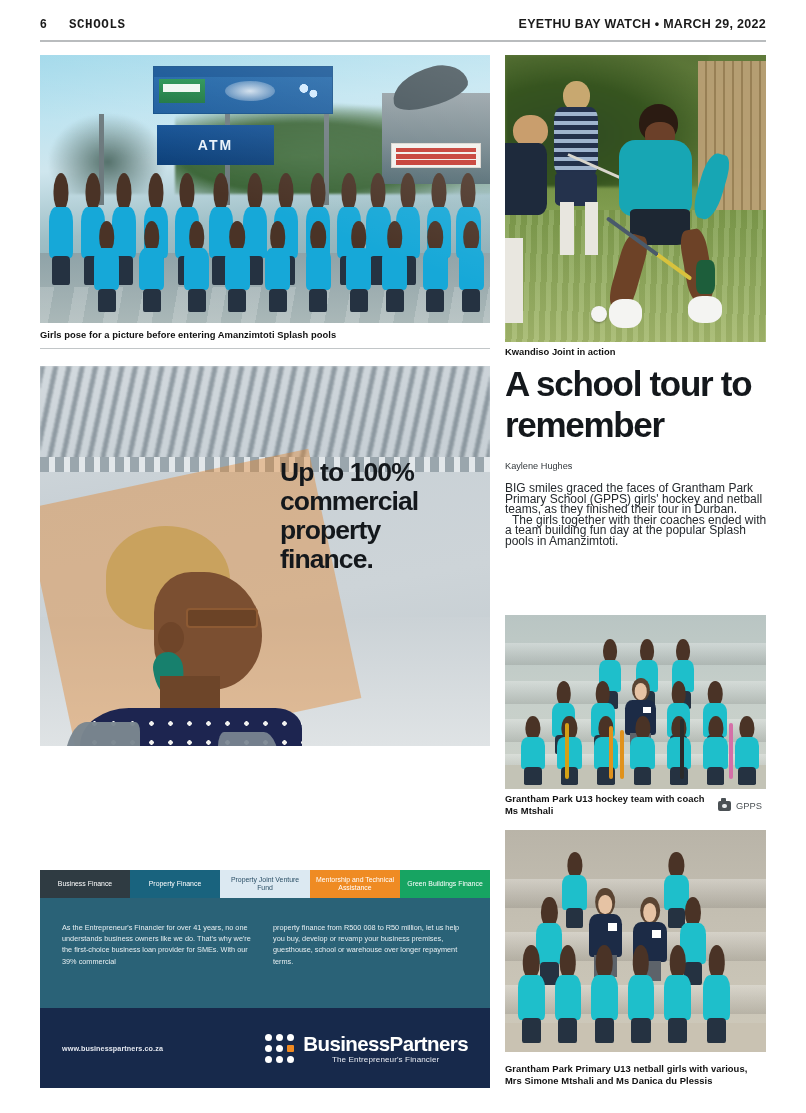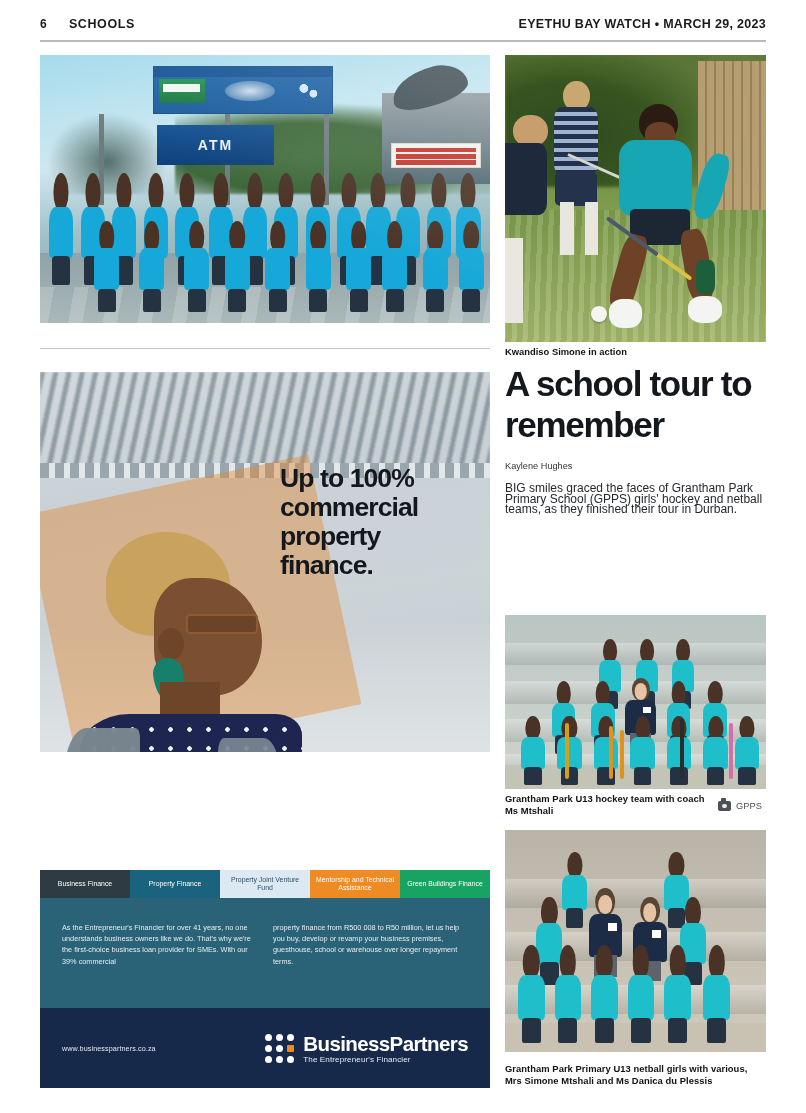--- a/index.html
+++ b/index.html
@@ -11,21 +11,21 @@
   }
   .page { position: relative; width: 806px; height: 1113px; background:#fff; }
 
   
   .masthead {
     position:absolute; left:40px; top:10px; width:726px; height:28px;
     display:flex; align-items:center; justify-content:space-between;
   }
   .mast-left { display:flex; align-items:baseline; gap:22px; }
   .mast-pagenum { font-size:12px; font-weight:bold; color:#1a1a1a; letter-spacing:.2px;}
-  .mast-section { font-size:12.5px; font-weight:bold; color:#1a1a1a; letter-spacing:.6px; }
+  .mast-section { font-size:12.5px; font-weight:bold; color:#1a1a1a; letter-spacing:.6px;font-family:Liberation Mono, monospace; }
   .mast-right { font-size:12.5px; font-weight:bold; color:#1a1a1a; letter-spacing:.3px; }
   .mast-rule {
     position:absolute; left:40px; top:40px; width:726px; height:2px; background:#b9bcbe;
   }
 
   
   .photo { position:absolute; overflow:hidden; background:#cfd6d9; }
   .caption {
     position:absolute; font-size:9.4px; font-weight:bold; color:#111;
     line-height:11.6px; letter-spacing:.05px;
@@ -139,21 +139,21 @@
   .p2-stick{ position:absolute; left:39%; top:56%; width:40%; height:4px;
     background:linear-gradient(90deg,#4a5a6b 0 60%, #d8c23d 60% 100%);
     transform:rotate(36deg); transform-origin:left center; border-radius:2px;}
   .p2-stick2{position:absolute; left:24%; top:34%; width:26%; height:3px;
     background:#d9d6cc; transform:rotate(24deg); transform-origin:left center;}
   .p2-ball{ position:absolute; left:33%; bottom:7%; width:16px; height:16px;
     background:#f4f4f2; border-radius:50%; box-shadow:0 1px 2px rgba(0,0,0,.3);}
 
   
   #ad { position:absolute; left:40px; top:358px; width:450px; height:730px; overflow:hidden; }
-  .ad-photo { position:absolute; left:0; top:14px; width:100%; height:380px; overflow:hidden;
+  .ad-photo { position:absolute; left:0; top:8px; width:100%; height:380px; overflow:hidden;
     background:linear-gradient(170deg,#d7dde1 0%, #c9d1d6 30%, #cdd4d8 60%, #bfc8cd 100%);padding-left:32px; }
   .ad-ceiling{ position:absolute; left:0; top:0; width:100%; height:26%;
     background:repeating-linear-gradient(102deg, rgba(90,105,115,.55) 0 5px, rgba(200,210,216,.25) 5px 13px);
     filter:blur(.8px);}
   .ad-beam { position:absolute; left:0; top:24%; width:100%; height:4%;
     background:repeating-linear-gradient(90deg,#9aa6ad 0 9px, #e2e7ea 9px 15px); filter:blur(.6px);}
   .ad-floor{ position:absolute; left:0; bottom:0; width:100%; height:34%;
     background:linear-gradient(180deg,#cbd2d6,#dfe3e5);}
   .ad-diamond{ position:absolute; left:8px; top:110px; width:290px; height:255px;
     background:rgba(226,133,45,.42); transform:rotate(-12deg); }
@@ -199,29 +199,29 @@
   .tab-lblue{ background:#dce9f2; color:#2b4f66; }
   .tab-orange{background:#ef8b23; color:#ffffff; }
   .tab-green{ background:#17a462; color:#ffffff; }
 
   .ad-body { position:absolute; left:0; top:540px; width:100%; height:110px;
     background:#2a6277; display:flex; gap:16px; padding:24px 22px 0 22px;}
   .ad-col  { flex:1; font-size:7.3px; line-height:11.2px; color:#e6eef1; }
   .ad-foot { position:absolute; left:0; top:650px; width:100%; height:80px;
     background:#17294b; display:flex; align-items:center; justify-content:space-between;
     padding:0 22px;}
-  .ad-url  { font-size:7.2px; color:#e3e7ef; letter-spacing:.1px; }
+  .ad-url  { font-size:7.2px; color:#e3e7ef; letter-spacing:.1px;font-weight:bold; }
   .ad-logo { display:flex; align-items:center; gap:9px; }
   .logo-dots{ display:grid; grid-template-columns:repeat(3,7px); grid-template-rows:repeat(3,7px);
     gap:4px; }
   .logo-dots span{ width:7px; height:7px; background:#ffffff; border-radius:50%; }
   .logo-dots span.sq{ background:#f18a21; border-radius:1px; }
   .logo-text{ display:flex; flex-direction:column; }
   .logo-name{ font-size:20.5px; font-weight:bold; color:#ffffff; letter-spacing:-.6px; line-height:21px;}
-  .logo-tag { font-size:8.1px; color:#e8ebf2; letter-spacing:.1px; margin-top:1px;}
+  .logo-tag { font-size:8.1px; color:#e8ebf2; letter-spacing:.1px; margin-top:1px;text-align:center;}
   .cap2 { position:absolute; left:505px; top:346px; width:261px;
     font-size:9.4px; font-weight:bold; color:#111; }
   .headline { position:absolute; left:505px; top:363px; width:266px;
     font-size:35px; line-height:41px; font-weight:bold; color:#14181c; letter-spacing:-1.3px;}
   .byline { position:absolute; left:505px; top:461px; font-size:9.2px; color:#33383c;}
   .article { position:absolute; left:505px; top:483px; width:262px;
     font-size:12px; line-height:10.55px; color:#25292d; }
   .article p { margin:0; }
   .article p.indent { text-indent:7px; }
 
@@ -265,21 +265,21 @@
 </head>
 <body>
 
 <div class="page">
 
   <div class="masthead">
     <div class="mast-left">
       <span class="mast-pagenum">6</span>
       <span class="mast-section">SCHOOLS</span>
     </div>
-    <div class="mast-right">EYETHU BAY WATCH • MARCH 29, 2023</div>
+    <div class="mast-right">EYETHU BAY WATCH • MARCH 29, 2022</div>
   </div>
   <div class="mast-rule"></div>
 
   <div class="photo" id="photo1">
     <div class="p1-sky"></div>
     <div class="p1-treesL"></div>
     <div class="p1-trees"></div>
     <div class="p1-post" style="left:13%"></div>
     <div class="p1-post" style="left:41%"></div>
     <div class="p1-post" style="left:63%"></div>
@@ -421,20 +421,21 @@
           <div class="legs"></div>
         </div>
       <div class="kid" style="left:93%">
           <div class="head"></div>
           <div class="body"></div>
           <div class="legs"></div>
         </div>
     </div>
     <div class="p1-haze"></div>
   </div>
+  <div class="caption" style="left:40px; top:329px; width:450px;">Girls pose for a picture before entering Amanzimtoti Splash pools</div>
   <div class="hr-thin" style="left:40px; top:348px; width:450px;"></div>
 
   <div class="photo" id="photo2">
     <div class="p2-bg"></div>
     <div class="p2-hedge"></div>
     <div class="p2-fence"></div>
     <div class="p2-grass"></div>
     <div class="p2-p3">
         <div class="hd"></div>
         <div class="sh"></div>
@@ -456,26 +457,27 @@
       <div class="sp"></div>
         <div class="lg1"></div>
         <div class="lg2"></div>
         <div class="pad"></div>
       <div class="sk1"></div>
         <div class="sk2"></div>
     </div>
     <div class="p2-stick"></div>
     <div class="p2-ball"></div>
   </div>
-  <div class="cap2">Kwandiso Simone in action</div>
+  <div class="cap2">Kwandiso Joint in action</div>
 
   <div class="headline">A school tour to remember</div>
   <div class="byline">Kaylene Hughes</div>
   <div class="article">
     <p>BIG smiles graced the faces of Grantham Park Primary School (GPPS) girls' hockey and netball teams, as they finished their tour in Durban.</p>
+    <p class="indent">The girls together with their coaches ended with a team building fun day at the popular Splash pools in Amanzimtoti.</p>
   </div>
 
   <div class="photo" id="photo3">
     <div class="p3-wall"></div>
     <div class="p3-step" style="top:16%"></div>
     <div class="p3-step" style="top:38%"></div>
     <div class="p3-step" style="top:60%"></div>
     <div class="p3-step" style="top:80%"></div>
     <div class="p3-ground"></div>
     <div class="row-a">

